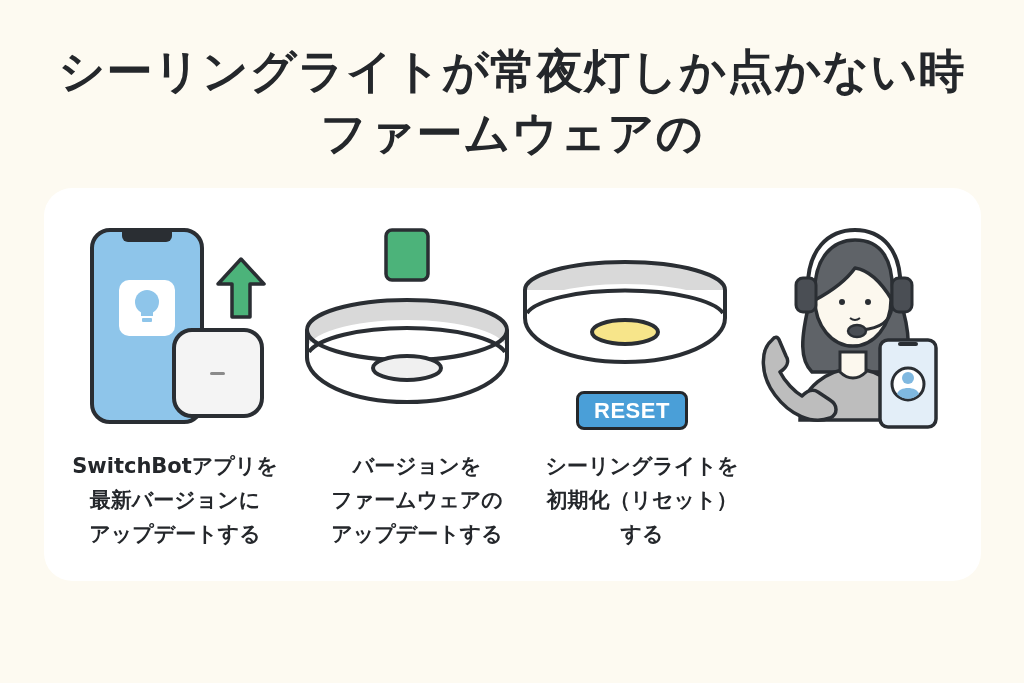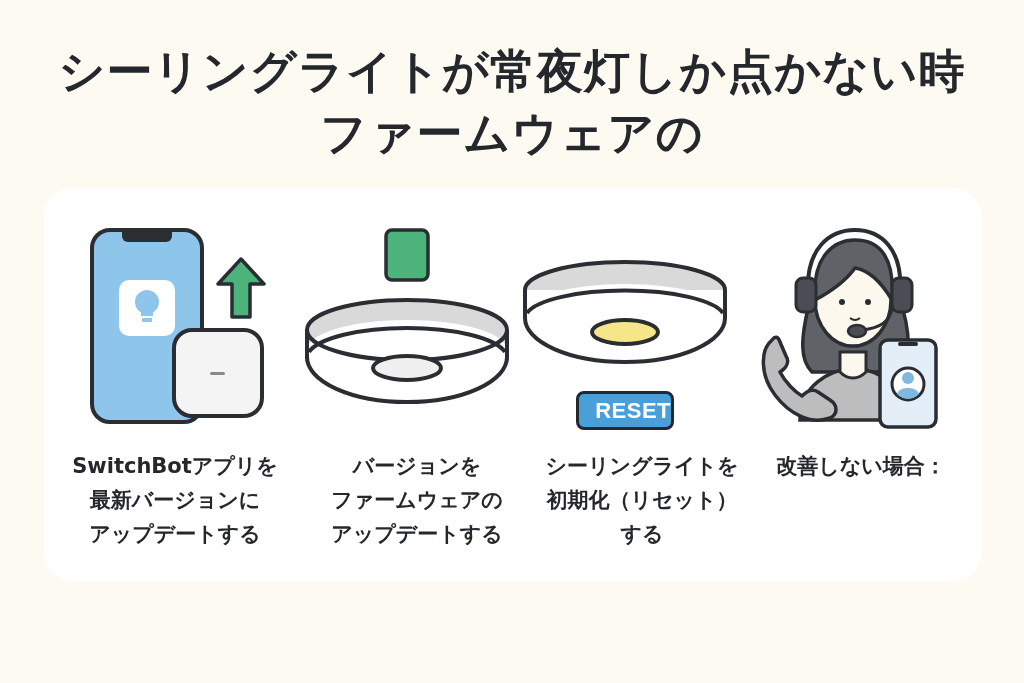--- a/index.html
+++ b/index.html
@@ -20,24 +20,24 @@
     position: absolute; left: 44px; top: 188px; width: 937px; height: 393px;
     background: #FFFFFF; border-radius: 28px;
   }
   .illus { position: absolute; }
   .caption {
     position: absolute; top: 449px; width: 230px; text-align: center;
     font-weight: bold; font-size: 21px; line-height: 34px; color: #24272B;
   }
   .caption span { display: block; white-space: nowrap; }
   .reset-btn {
-    position: absolute; left: 576px; top: 391px; width: 98px; height: 39px;
+    position: absolute; left: 576px; top: 391px; width: 112px; height: 39px;
     box-sizing: border-box; border: 3px solid #24272B; border-radius: 8px;
     background: #4A9FD8; color: #FFFFFF; font-weight: bold; font-size: 22px;
-    line-height: 33px; text-align: right; letter-spacing: 0.5px;
+    line-height: 33px; text-align: center; letter-spacing: 0.5px;
     font-family: "Liberation Sans", "DejaVu Sans", sans-serif;
   }
 </style>
 </head>
 <body>
 
 <h1 class="title" style="margin:0;">
   <span>シーリングライトが常夜灯しか点かない時</span>
   <span>ファームウェアの</span>
 </h1>
@@ -131,14 +131,13 @@
   <span>バージョンを</span>
   <span>ファームウェアの</span>
   <span>アップデートする</span>
 </div>
 <div class="caption" style="left:527px;">
   <span>シーリングライトを</span>
   <span>初期化（リセット）</span>
   <span>する</span>
 </div>
 <div class="caption" style="left:746px;">
-  <span>改善しない場合：</span>
 </div>
 
 </body></html>

